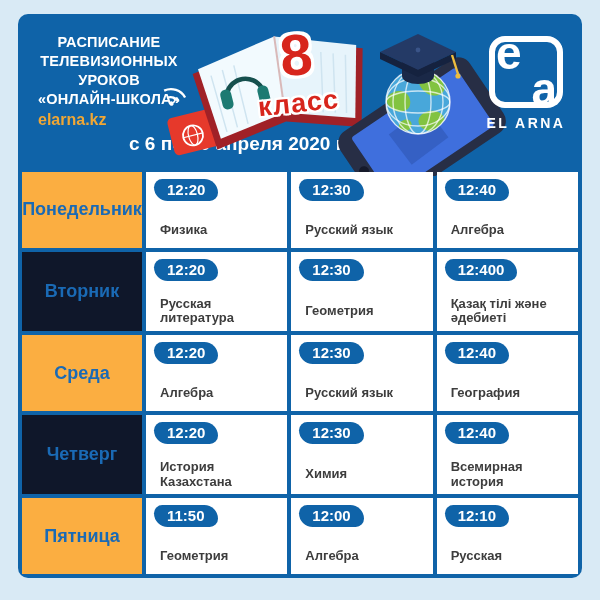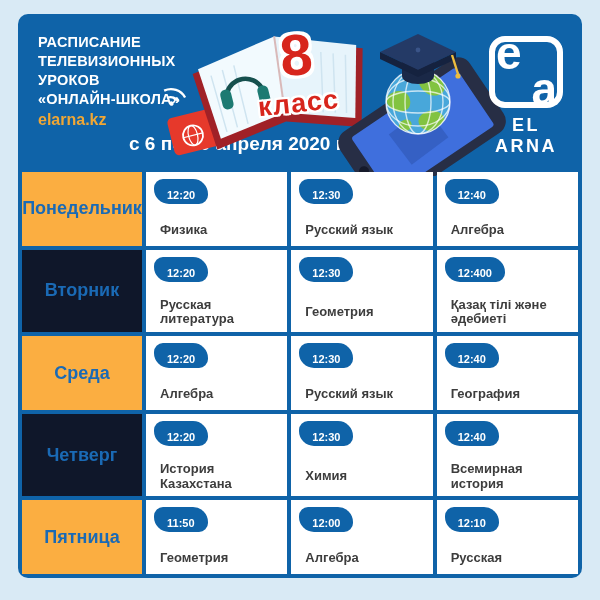--- a/index.html
+++ b/index.html
@@ -10,21 +10,21 @@
     overflow:hidden;
   }
   .panel {
     position:absolute; left:18px; top:14px; width:564px; height:564px;
     background:#0f63a8; border-radius:10px; overflow:hidden;
   }
   
   .header { position:absolute; left:0; top:0; width:564px; height:154px; }
   .title { position:absolute; left:20px; top:19px; color:#ffffff; font-weight:bold;
            font-size:14.5px; line-height:19px; letter-spacing:.2px; }
-  .title div { white-space:nowrap; }
+  .title div { white-space:nowrap;text-align:center; }
   .website { position:absolute; left:20px; top:97px; color:#f0a735;
              font-weight:bold; font-size:16px; }
   .date { position:absolute; left:10px; top:119px; width:420px; text-align:center;
           color:#ffffff; font-weight:bold; font-size:19px; }
   
   .illu { position:absolute; left:140px; top:-2px; width:370px; height:164px;
           pointer-events:none; }
   .grade-8 {
     position:absolute; left:262px; top:12px; font-size:58px; font-weight:bold;
     color:#d7251c; transform:rotate(-5deg); line-height:1;
@@ -38,33 +38,33 @@
                 0 -2px 0 #fff,0 2px 0 #fff,-2px 0 0 #fff,2px 0 0 #fff;
   }
   
   .logo { position:absolute; right:14px; top:22px; width:84px; text-align:center; }
   .logo-box { width:62px; height:60px; border:6px solid #ffffff; border-radius:16px;
               position:relative; margin:0 auto; }
   .logo-e { position:absolute; left:1px; top:-12px; font-size:46px; font-weight:bold;
             color:#ffffff; line-height:1; }
   .logo-a { position:absolute; right:0px; bottom:-10px; font-size:46px; font-weight:bold;
             color:#ffffff; line-height:1; }
-  .logo-label { margin-top:7px; color:#ffffff; font-size:18px; letter-spacing:2.5px;
+  .logo-label { margin-top:7px; color:#ffffff; font-size:14px; letter-spacing:2.5px;
                 font-weight:bold; }
   
   .schedule { position:absolute; left:0; top:154px; width:564px; height:410px;
               box-sizing:border-box; padding:4px; display:flex; flex-direction:column; gap:4px; }
   .row { flex:1; display:flex; gap:4px; }
   .day-cell { width:120px; flex:none; display:flex; align-items:center; justify-content:center;
               background:#fbae41; color:#1a6ab5; font-weight:bold; font-size:18px; }
   .row.light .day-cell { background:#0f172a; }
   .lesson-cell { flex:1; background:#ffffff; display:flex; flex-direction:column;
                  align-items:flex-start; min-width:0; }
   .time-badge { margin:7px 0 16px 8px; background:#0f63a8; color:#ffffff; font-weight:bold;
-                font-size:11px; padding:10px 13px 3px; border-radius:9px 15px 9px 15px; }
+                font-size:15px; padding:2px 13px 3px; border-radius:9px 15px 9px 15px; }
   .subject { flex:1; display:flex; align-items:center; padding:0 4px 5px 14px;
              font-weight:bold; font-size:13px; color:#3d3d3d; line-height:1.12; }
 </style>
 </head>
 <body>
 
 <div class="panel">
 
   <div class="header">
 

